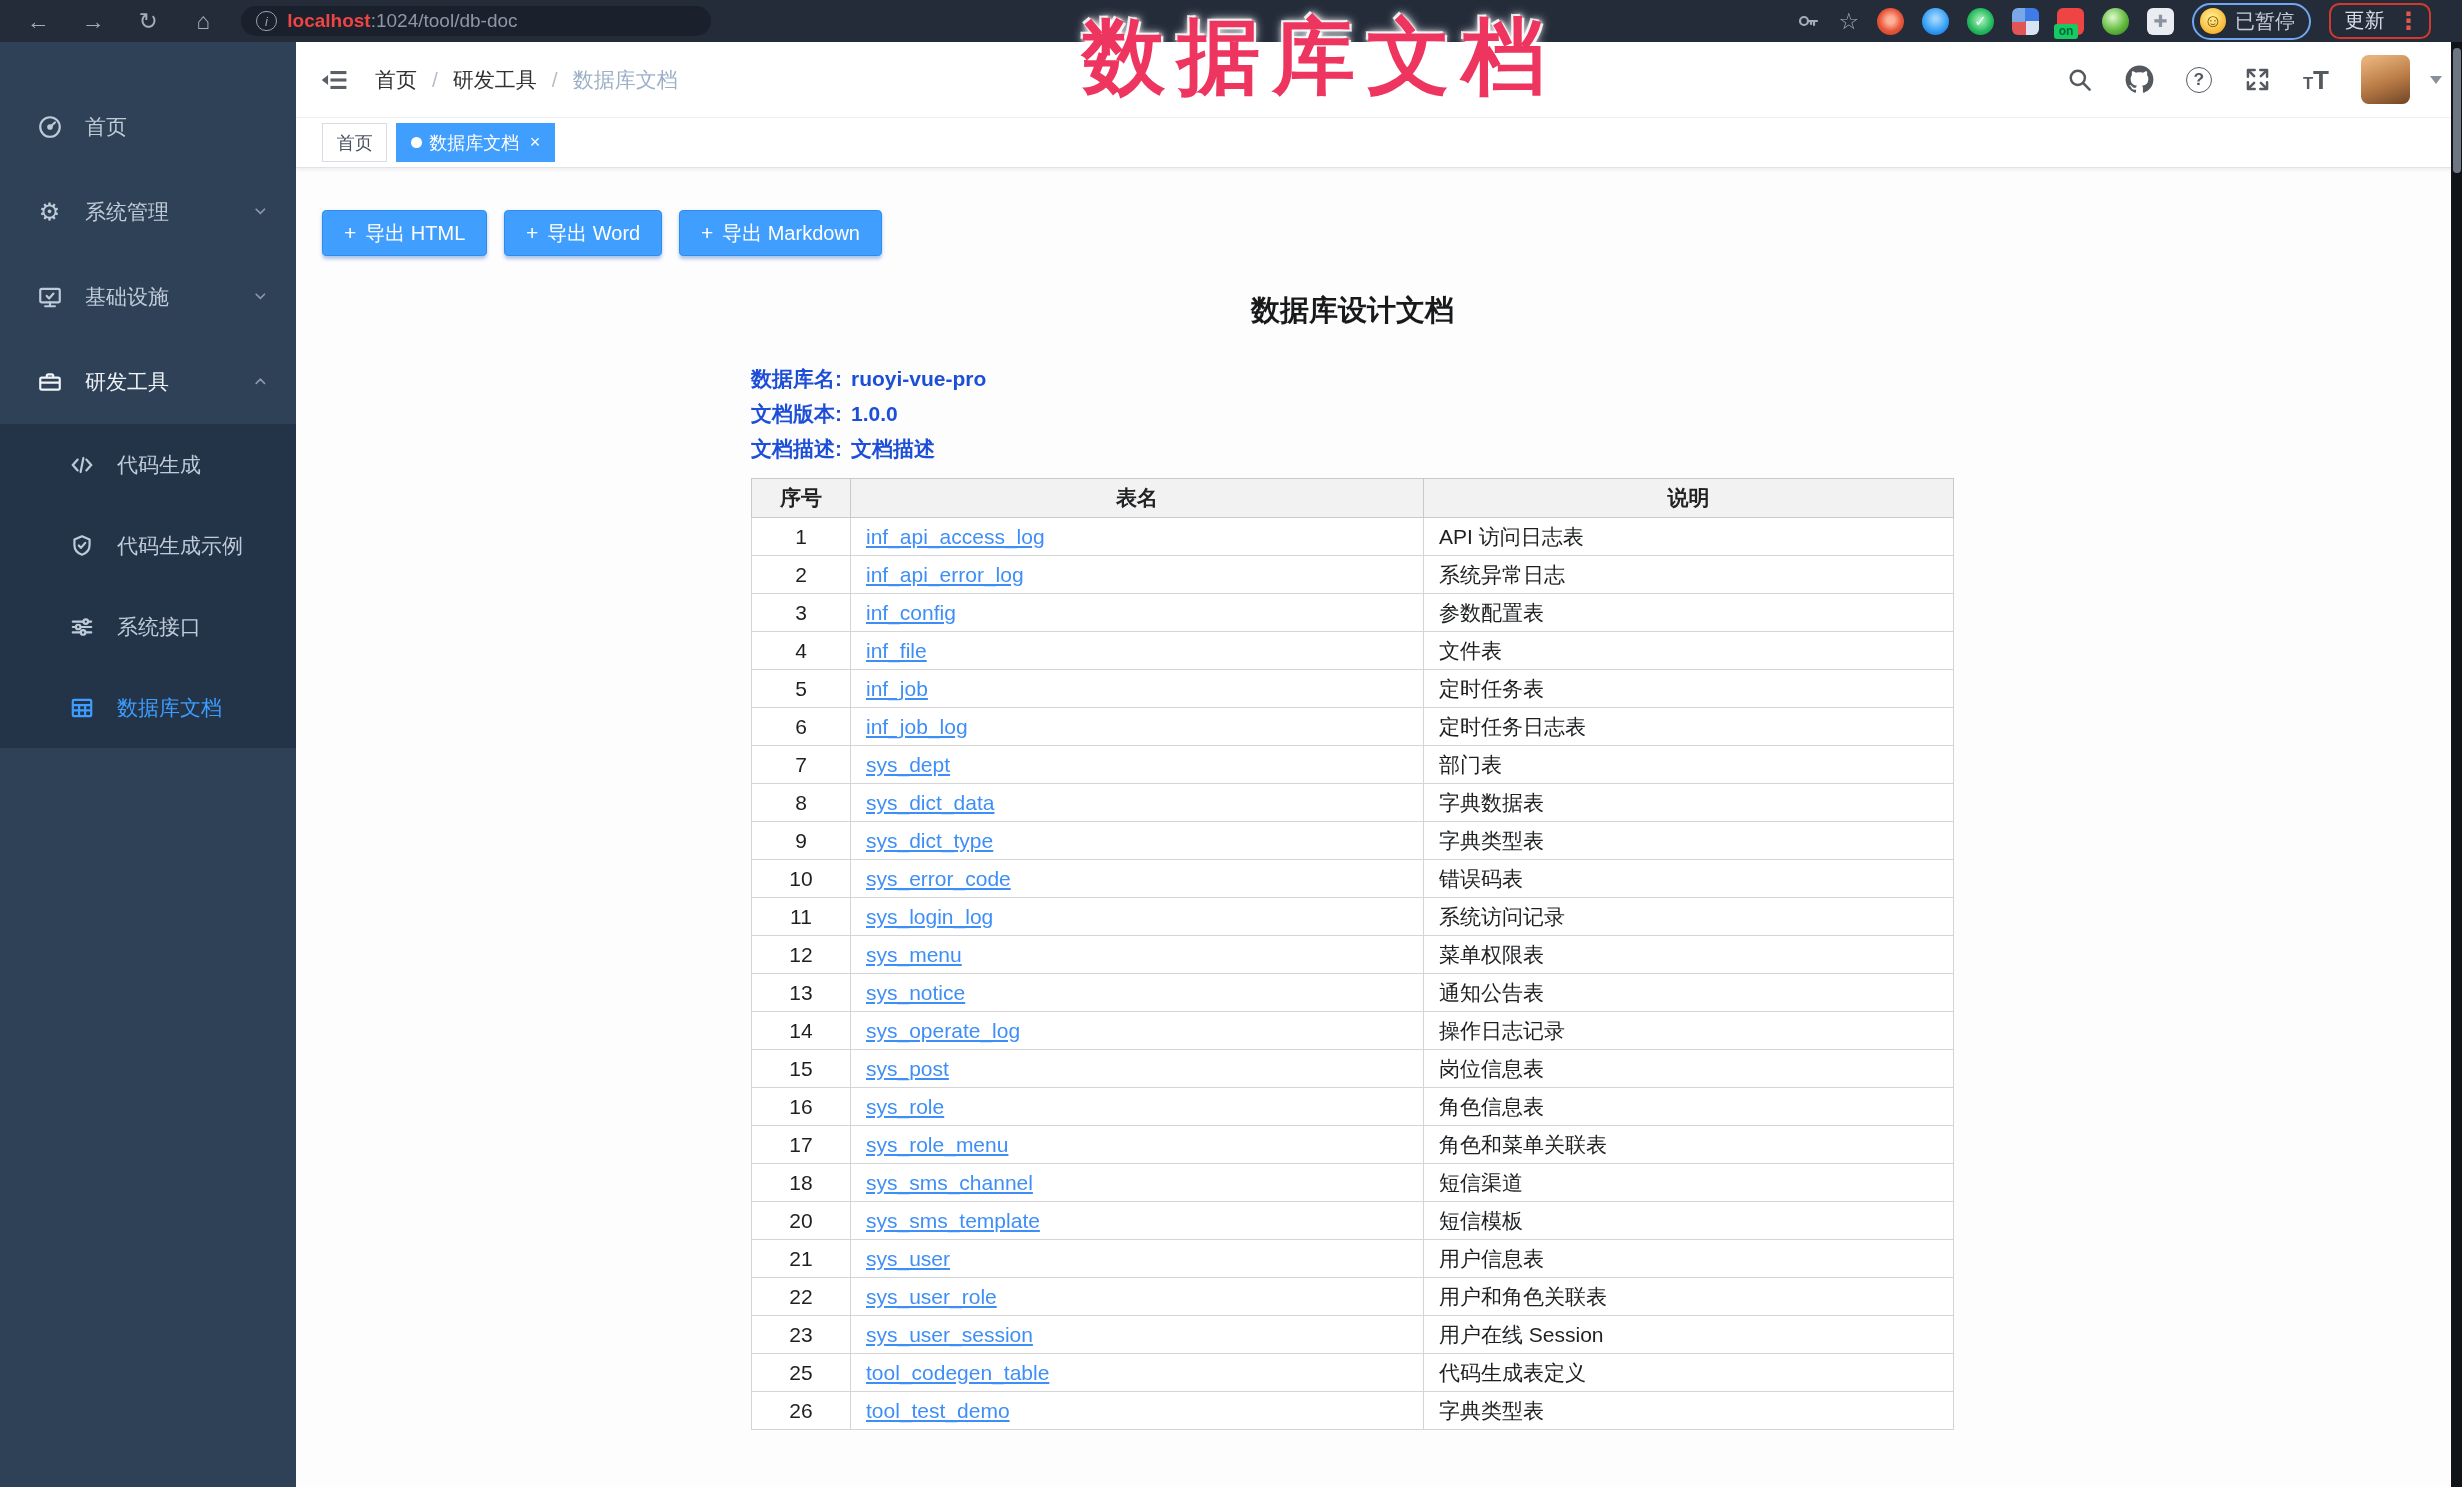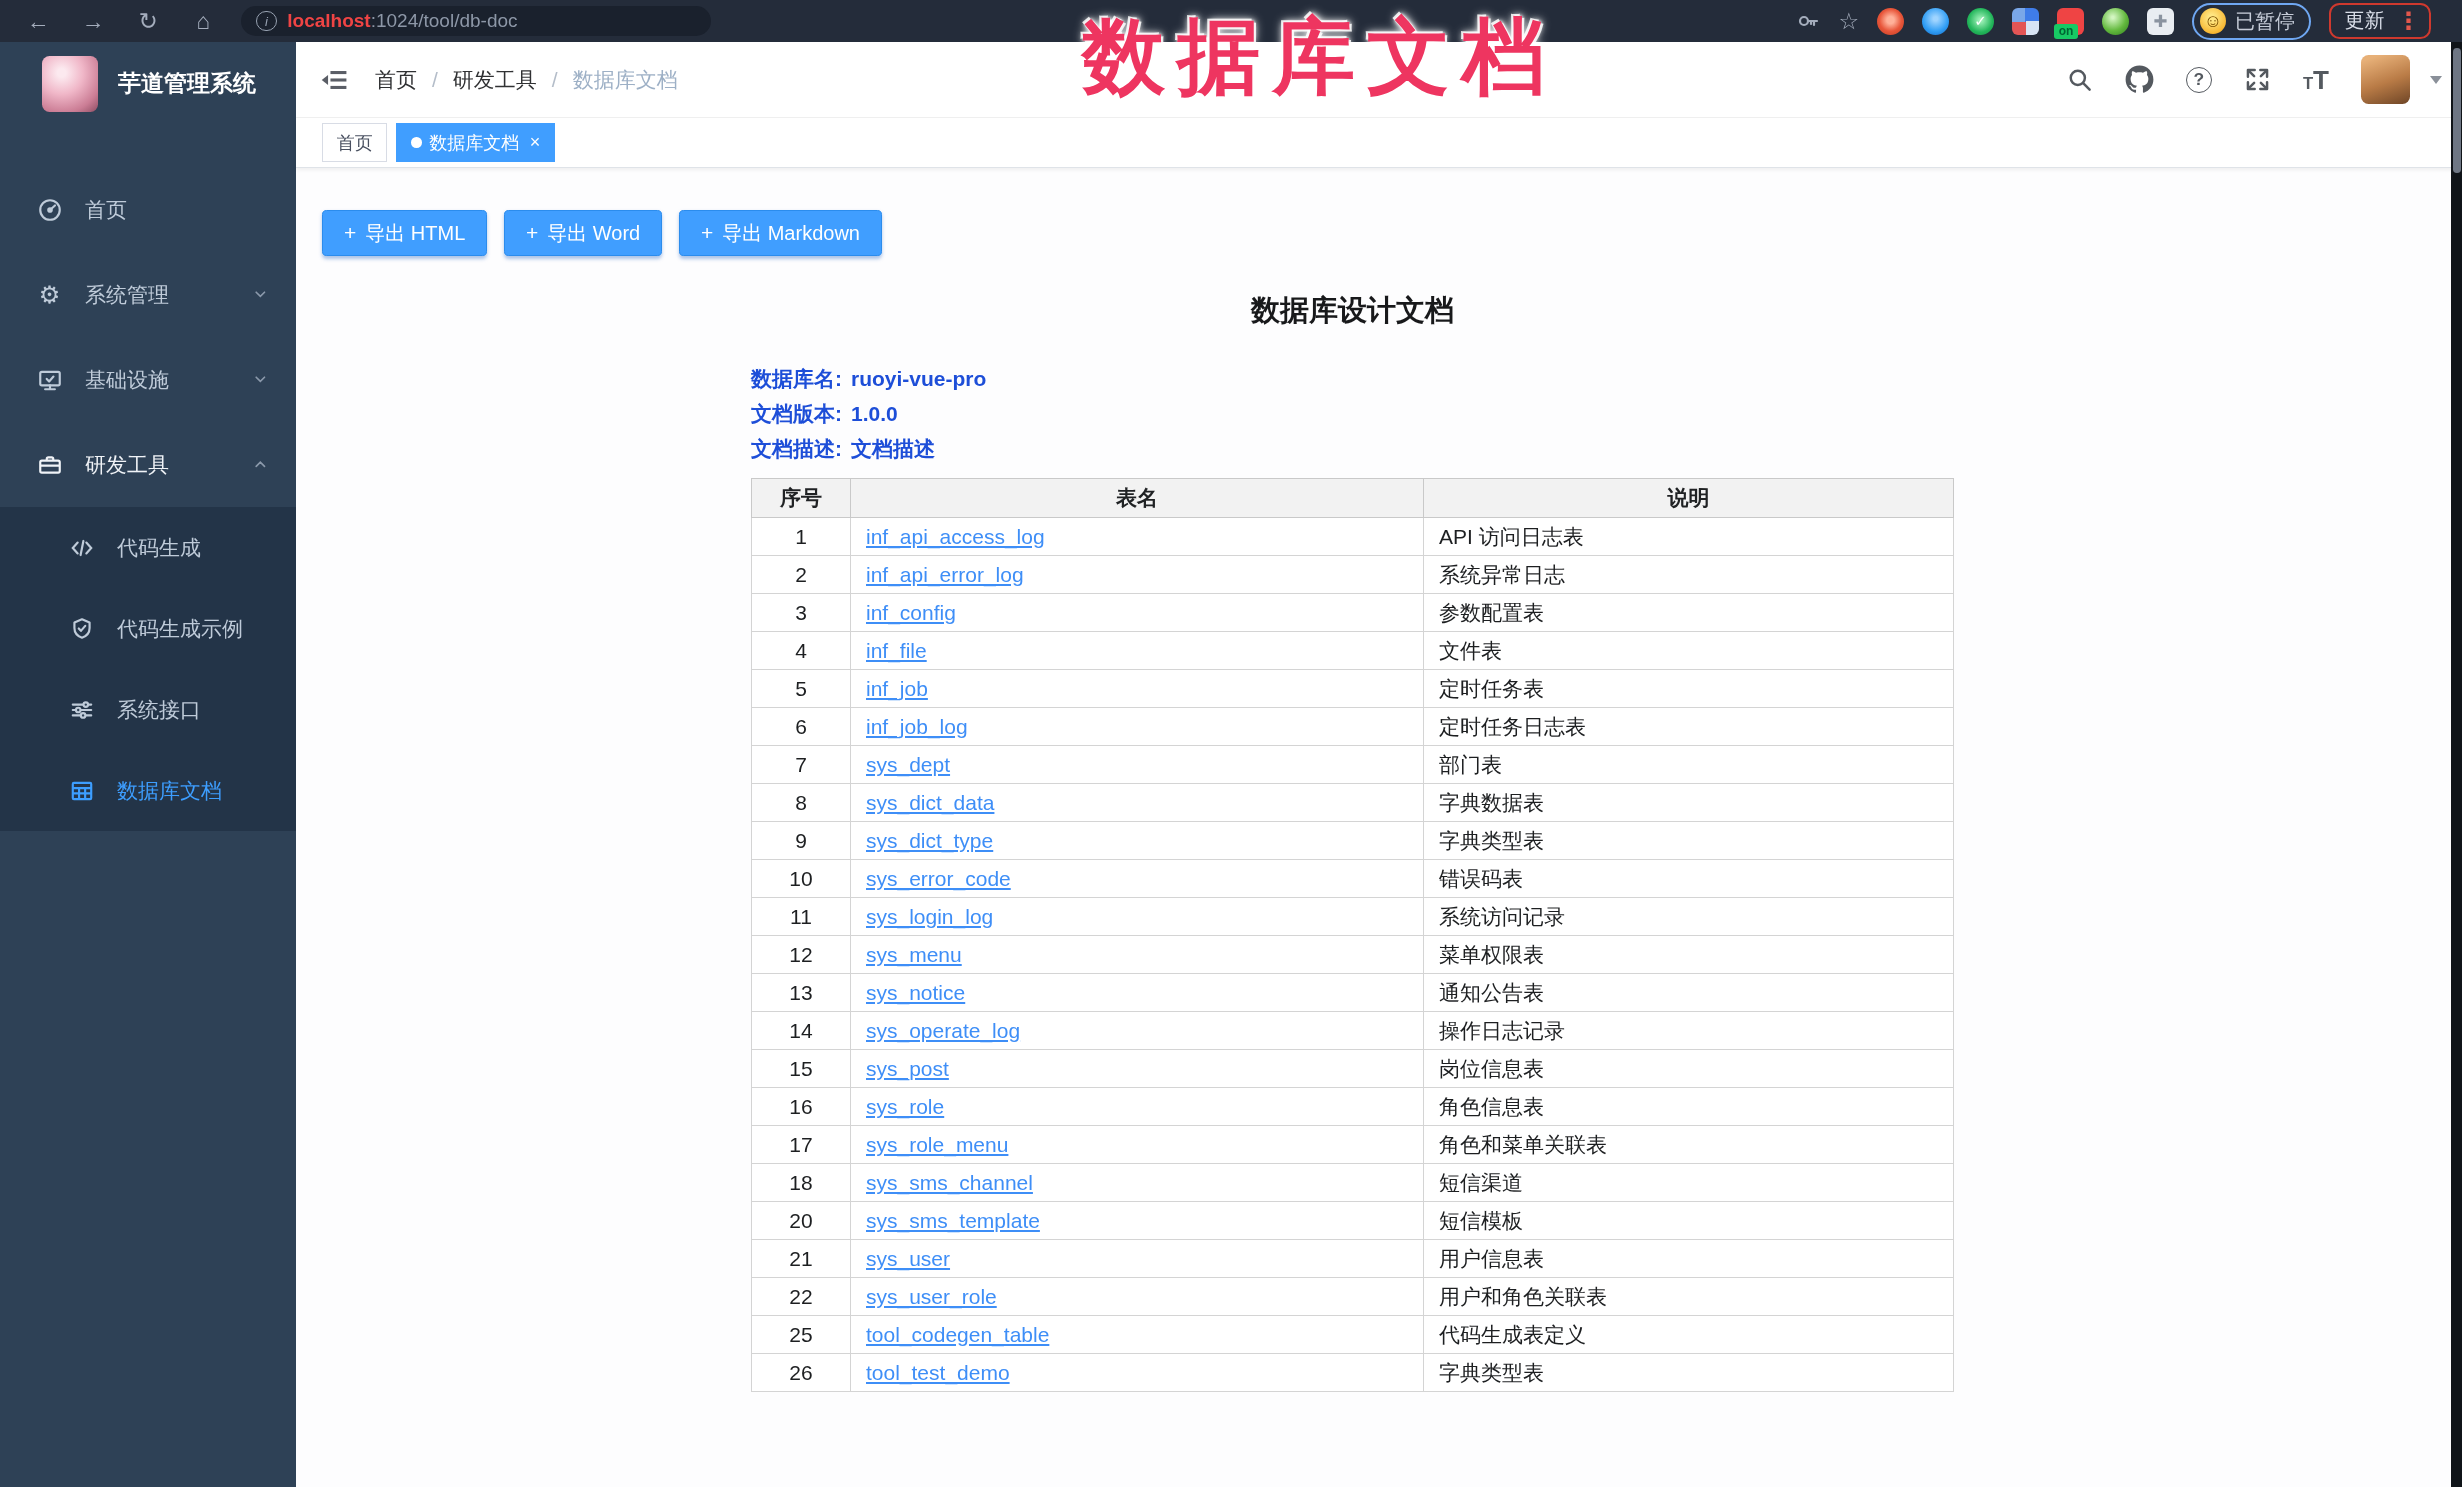--- a/index.html
+++ b/index.html
@@ -203,24 +203,20 @@
     <div class="update-chip">
       <span>更新</span>
       <span class="red-dots">⋮</span>
     </div>
   </div>
 </div>
 
 <div class="app">
 
   <aside class="sidebar">
-    <div class="logo-row">
-      <div class="logo-img"></div>
-      <div class="app-title">芋道管理系统</div>
-    </div>
 
     <nav class="menu">
       <div class="menu-item">
         <span class="mi-ico">
           <svg width="26" height="26" viewBox="0 0 24 24" fill="none" stroke="currentColor" stroke-width="2">
             <circle cx="12" cy="12" r="9"></circle>
               <path d="M12 12 L16.6 7.8" stroke-linecap="round"></path>
               <circle cx="12" cy="12" r="1.6" fill="currentColor"></circle>
           </svg>
         </span>
@@ -515,20 +511,25 @@
                 <td class="num">21</td>
                 <td><a class="tbl-link">sys_user</a></td>
                 <td>用户信息表</td>
               </tr>
               <tr>
                 <td class="num">22</td>
                 <td><a class="tbl-link">sys_user_role</a></td>
                 <td>用户和角色关联表</td>
               </tr>
               <tr>
+                <td class="num">23</td>
+                <td><a class="tbl-link">sys_user_session</a></td>
+                <td>用户在线 Session</td>
+              </tr>
+              <tr>
                 <td class="num">25</td>
                 <td><a class="tbl-link">tool_codegen_table</a></td>
                 <td>代码生成表定义</td>
               </tr>
               <tr>
                 <td class="num">26</td>
                 <td><a class="tbl-link">tool_test_demo</a></td>
                 <td>字典类型表</td>
               </tr>
             </tbody>

